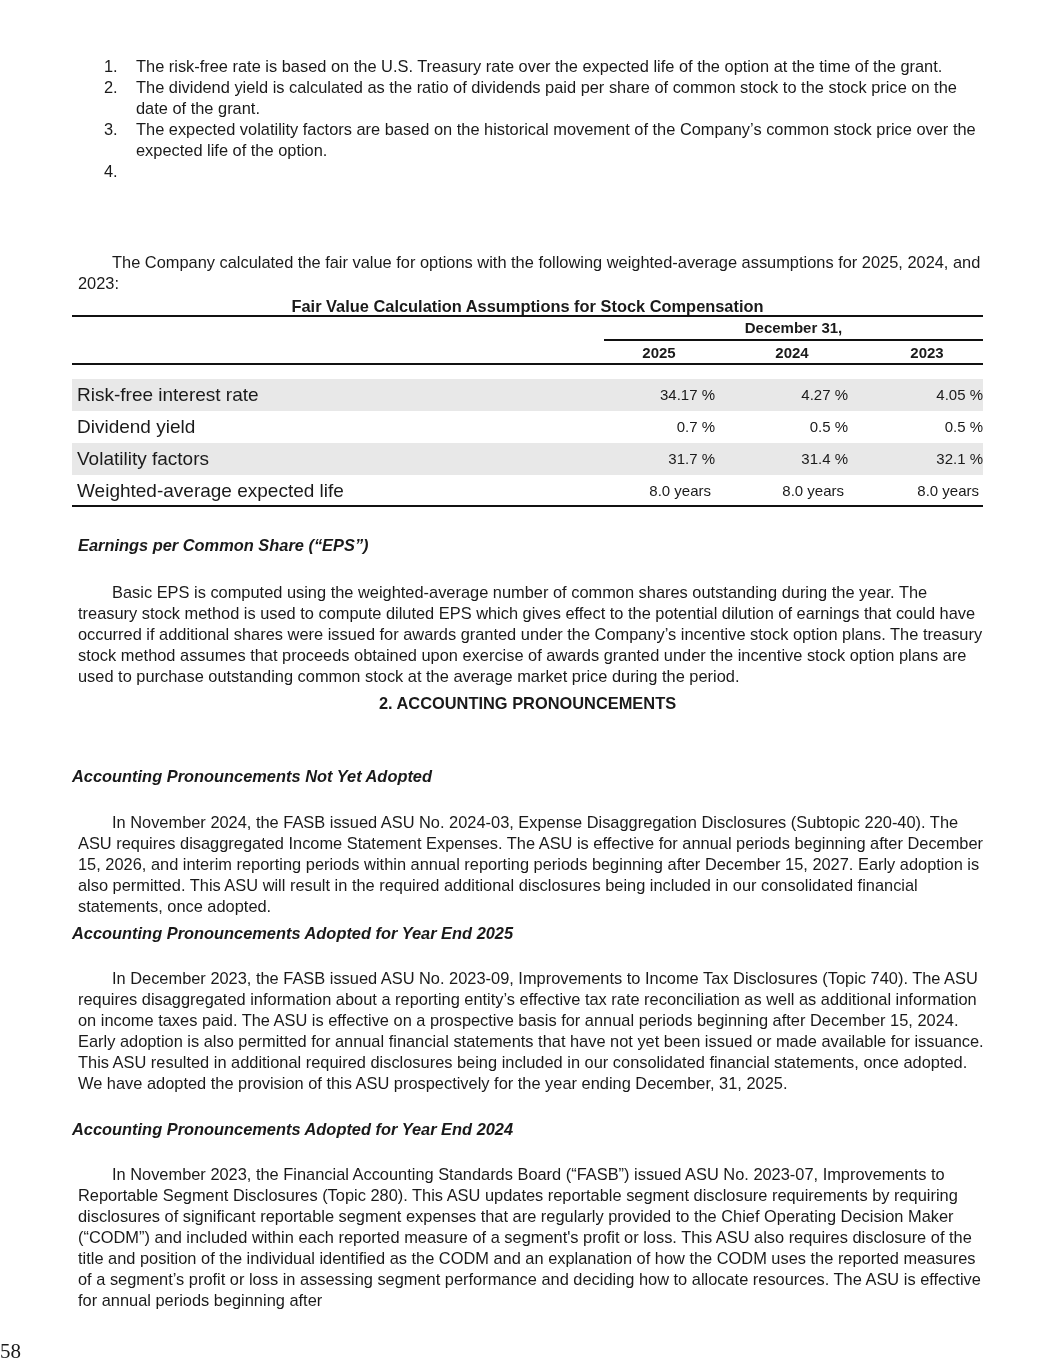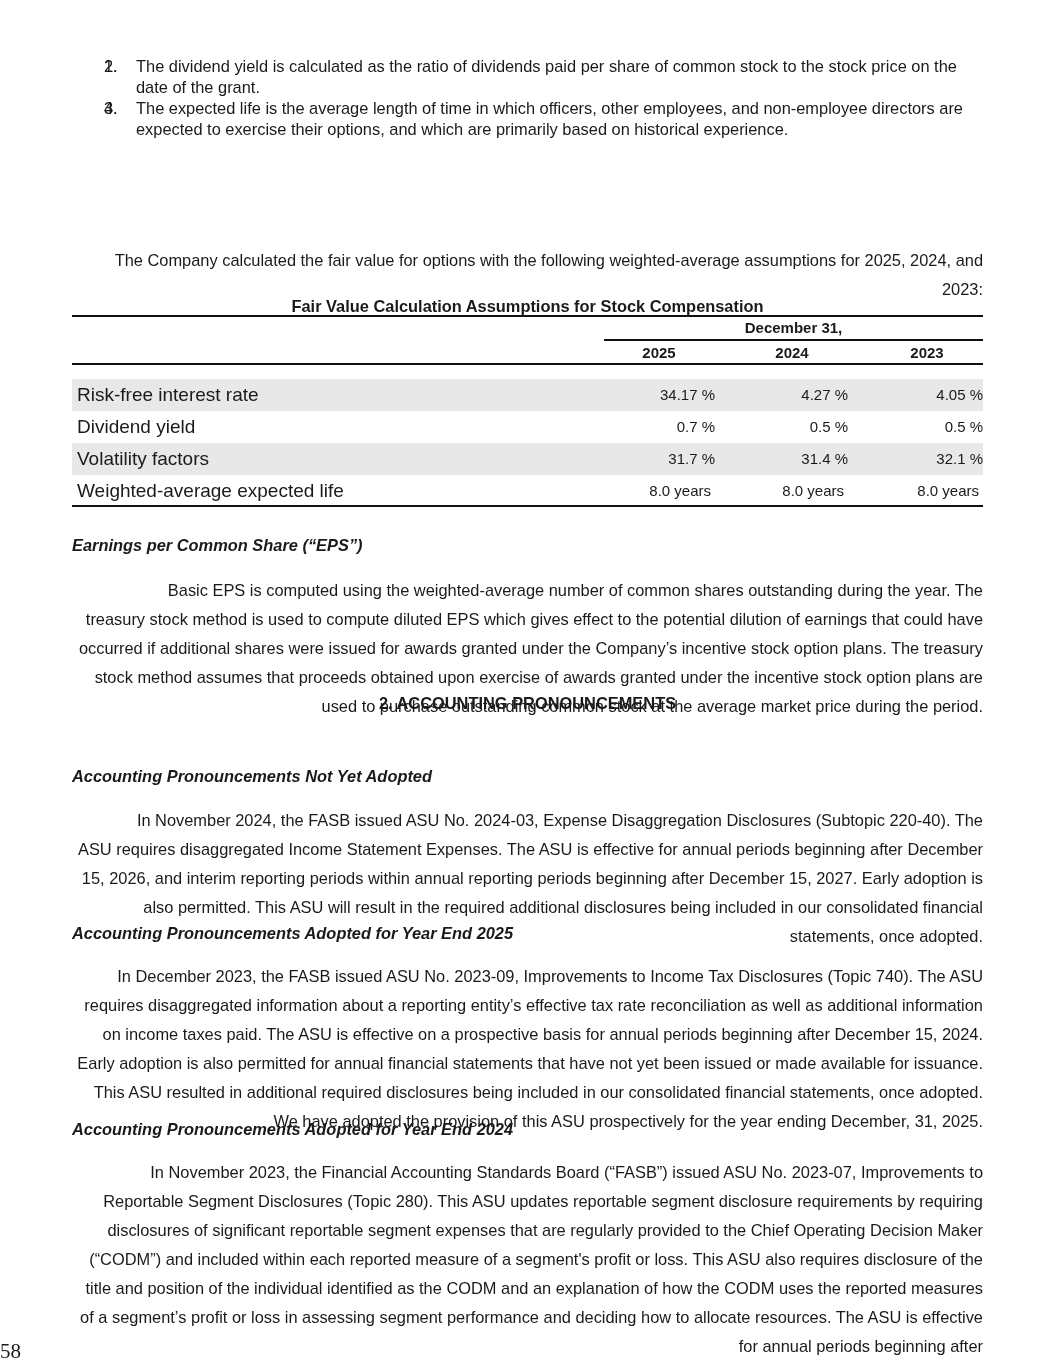--- a/index.html
+++ b/index.html
@@ -7,21 +7,21 @@
     width: 1055px; height: 1365px; position: relative; overflow: hidden;
     font-family: "Liberation Sans", sans-serif; color: #1a1a1a;
     font-size: 16.4px;
   }
   .page { position: absolute; left: 72px; top: 0; width: 911px; }
 
   .fn-list { position: absolute; left: 32px; top: 56px; width: 880px; margin: 0; padding: 0; list-style: none; line-height: 21px; }
   .fn-list li { position: relative; padding-left: 32px; }
   .fn-list .num { position: absolute; left: 0; top: 0; }
 
-  .para { position: absolute; left: 0; width: 911px; line-height: 29px; margin: 0; text-align: right; }
+  .para { position: absolute; left: 0; width: 911px; line-height: 21px; margin: 6px; }
   .indent { text-indent: 34px; }
 
   .tbl-title { position: absolute; left: 0; width: 911px; top: 296px; text-align: center; font-weight: bold; line-height: 20px; }
   .rule { position: absolute; background: #111; }
   .hdr-dec { position: absolute; left: 532px; width: 379px; top: 319px; text-align: center; font-weight: bold; font-size: 15px; line-height: 18px; }
   .yr { position: absolute; top: 344px; font-weight: bold; font-size: 15px; line-height: 18px; width: 100px; text-align: center; }
   .row { position: absolute; left: 0; width: 911px; height: 32px; }
   .row.shade { background: #e8e8e8; }
   .row .lbl { position: absolute; left: 5px; top: 6px; font-size: 19px; line-height: 20px; }
   .row .v { position: absolute; top: 6px; font-size: 15px; line-height: 20px; text-align: right; width: 110px; }
@@ -29,24 +29,24 @@
   .subhead { position: absolute; left: 0; font-weight: bold; font-style: italic; line-height: 20px; }
   .center-head { position: absolute; left: 0; width: 911px; text-align: center; font-weight: bold; line-height: 20px; }
   .page-num { position: absolute; left: 0; width: 1055px; top: 1339px; font-family: "Liberation Serif", serif; font-size: 21px; }
 </style>
 </head>
 <body>
 
 <div class="page">
 
   <ol class="fn-list">
-    <li><span class="num">1.</span></li>
+    <li><span class="num">1.</span><span>The risk-free rate is based on the U.S. Treasury rate over the expected life of the option at the time of the grant.</span></li>
     <li><span class="num">2.</span><span>The dividend yield is calculated as the ratio of dividends paid per share of common stock to the stock price on the date of the grant.</span></li>
-    <li><span class="num">3.</span></li>
-    <li><span class="num">4.</span><span>The expected life is the average length of time in which officers, other employees, and non-employee directors are expected to exercise their options, and which are primarily based on historical experience.</span></li>
+    <li><span class="num">3.</span><span>The expected volatility factors are based on the historical movement of the Company’s common stock price over the expected life of the option.</span></li>
+    <li><span class="num">4.</span></li>
   </ol>
 
   <p class="para indent" style="top:246px;">The Company calculated the fair value for options with the following weighted-average assumptions for 2025, 2024, and 2023:</p>
 
   <div>
     <div class="tbl-title">Fair Value Calculation Assumptions for Stock Compensation</div>
     <div class="rule" style="left:0; width:911px; top:315px; height:2px;"></div>
     <div class="hdr-dec">December 31,</div>
     <div class="rule" style="left:532px; width:379px; top:339px; height:2px;"></div>
     <div class="yr" style="left:537px;">2025</div>
@@ -74,21 +74,21 @@
     </div>
     <div class="row" style="top:475px;">
       <span class="lbl">Weighted-average expected life</span>
       <span class="v" style="left:529px;">8.0 years</span>
       <span class="v" style="left:662px;">8.0 years</span>
       <span class="v" style="left:797px;">8.0 years</span>
     </div>
     <div class="rule" style="left:0; width:911px; top:505px; height:2px;"></div>
   </div>
 
-  <div class="subhead" style="top:535px;">Earnings per Common Share (“EPS”)</div>
+  <div class="subhead" style="top:535px;margin-left:6px;">Earnings per Common Share (“EPS”)</div>
   <p class="para indent" style="top:576px;">Basic EPS is computed using the weighted-average number of common shares outstanding during the year. The treasury stock method is used to compute diluted EPS which gives effect to the potential dilution of earnings that could have occurred if additional shares were issued for awards granted under the Company’s incentive stock option plans. The treasury stock method assumes that proceeds obtained upon exercise of awards granted under the incentive stock option plans are used to purchase outstanding common stock at the average market price during the period.</p>
 
   <div class="center-head" style="top:693px;">2. ACCOUNTING PRONOUNCEMENTS</div>
 
   <div class="subhead" style="top:766px;">Accounting Pronouncements Not Yet Adopted</div>
   <p class="para indent" style="top:806px;">In November 2024, the FASB issued ASU No. 2024-03, Expense Disaggregation Disclosures (Subtopic 220-40). The ASU requires disaggregated Income Statement Expenses. The ASU is effective for annual periods beginning after December 15, 2026, and interim reporting periods within annual reporting periods beginning after December 15, 2027. Early adoption is also permitted. This ASU will result in the required additional disclosures being included in our consolidated financial statements, once adopted.</p>
 
   <div class="subhead" style="top:923px;">Accounting Pronouncements Adopted for Year End 2025</div>
   <p class="para indent" style="top:962px;">In December 2023, the FASB issued ASU No. 2023-09, Improvements to Income Tax Disclosures (Topic 740). The ASU requires disaggregated information about a reporting entity’s effective tax rate reconciliation as well as additional information on income taxes paid. The ASU is effective on a prospective basis for annual periods beginning after December 15, 2024. Early adoption is also permitted for annual financial statements that have not yet been issued or made available for issuance. This ASU resulted in additional required disclosures being included in our consolidated financial statements, once adopted.  We have adopted the provision of this ASU prospectively for the year ending December, 31, 2025.</p>
 

